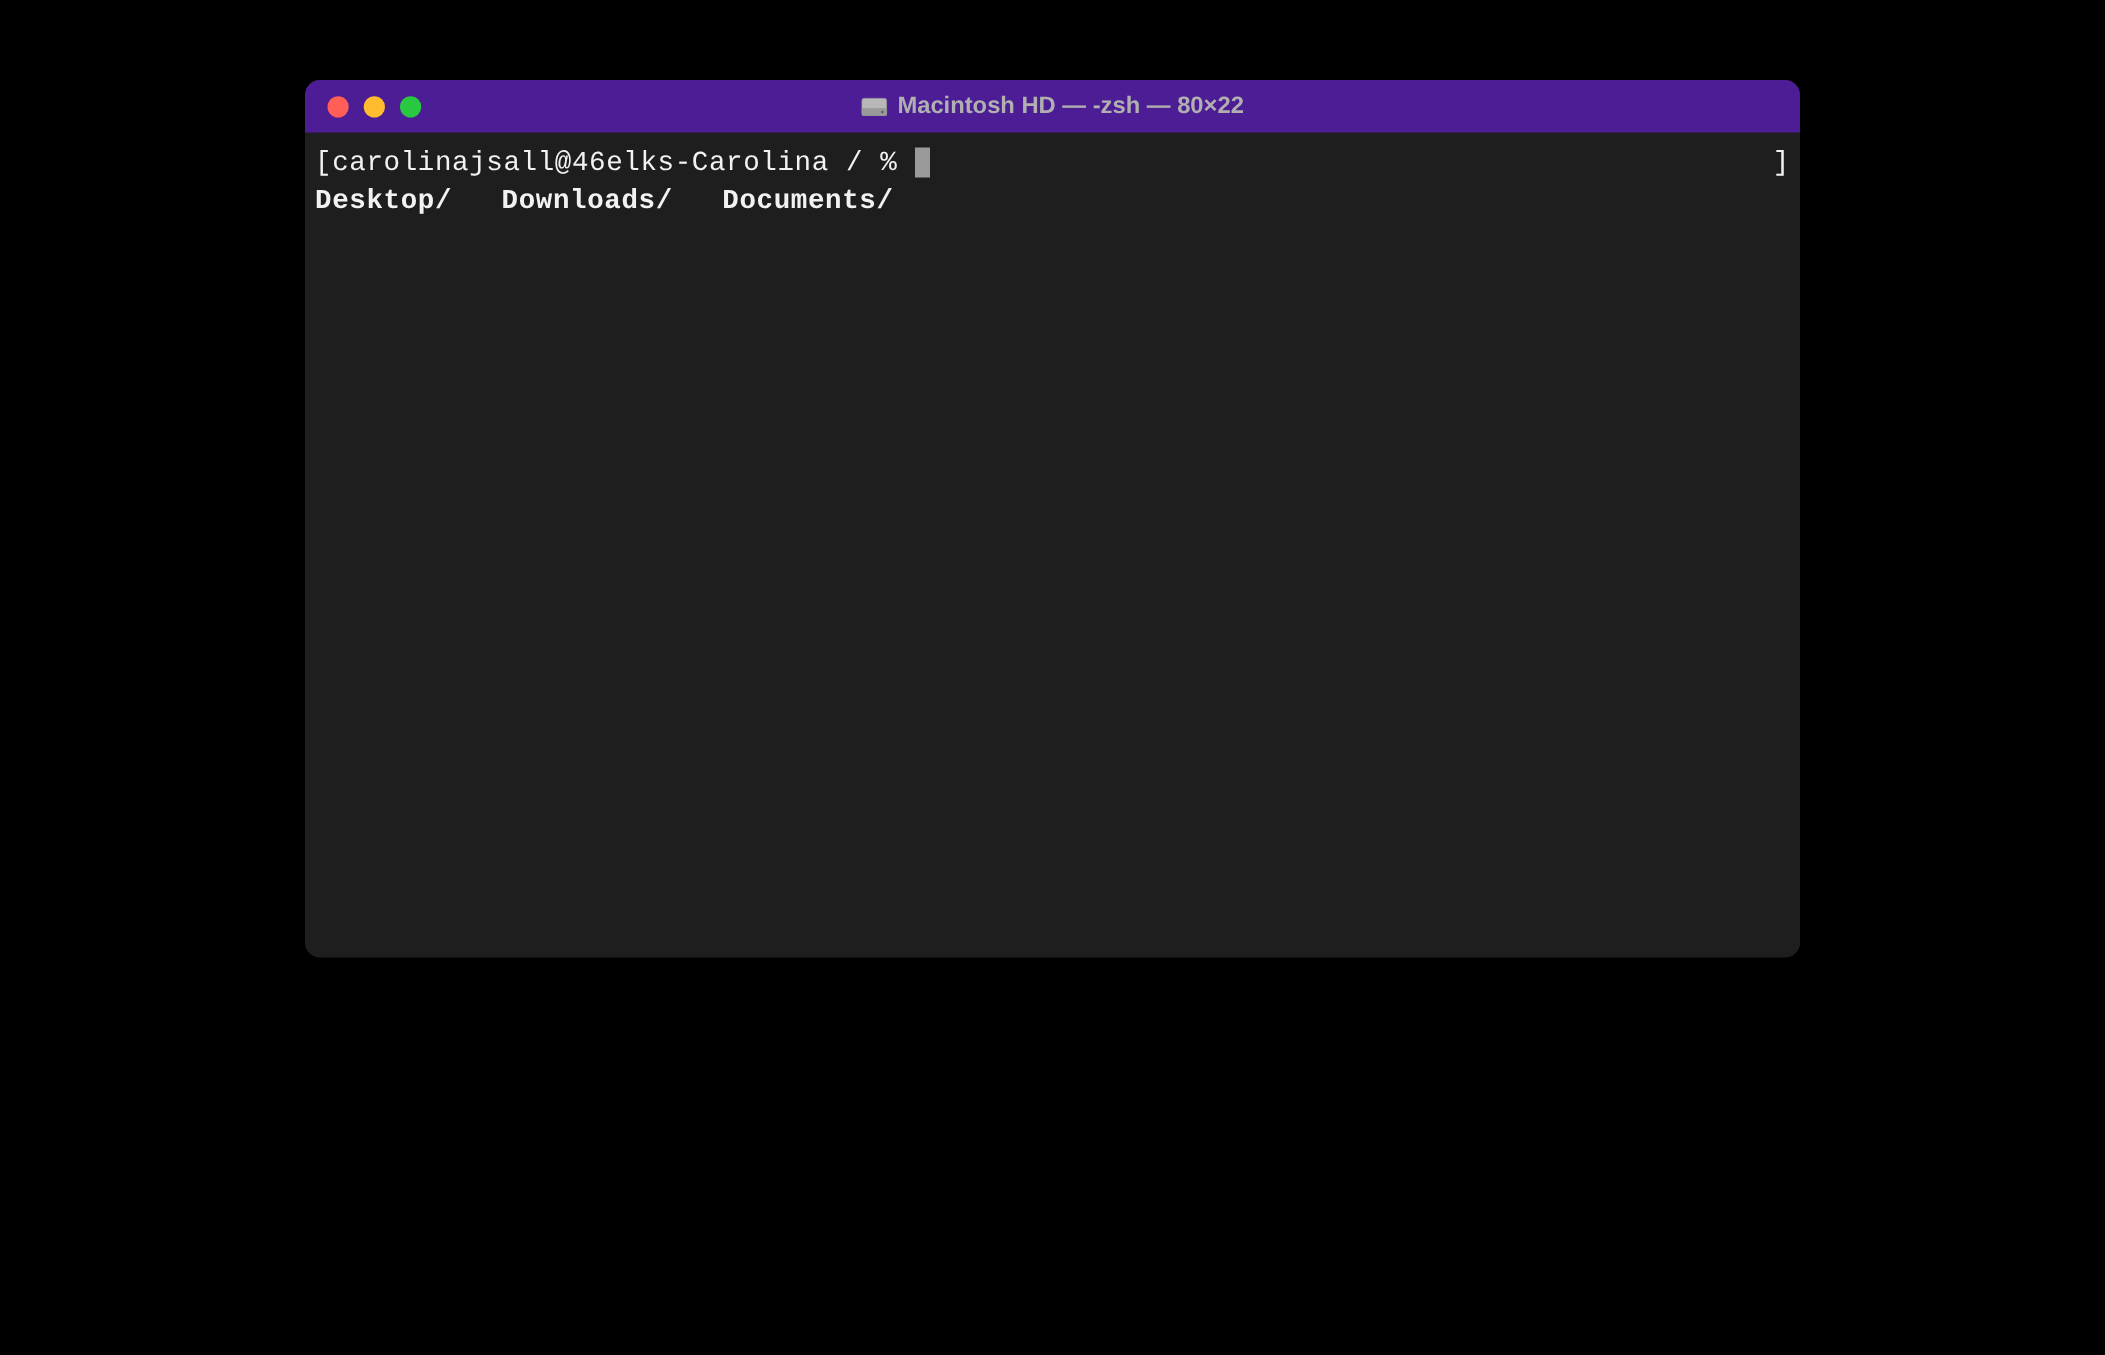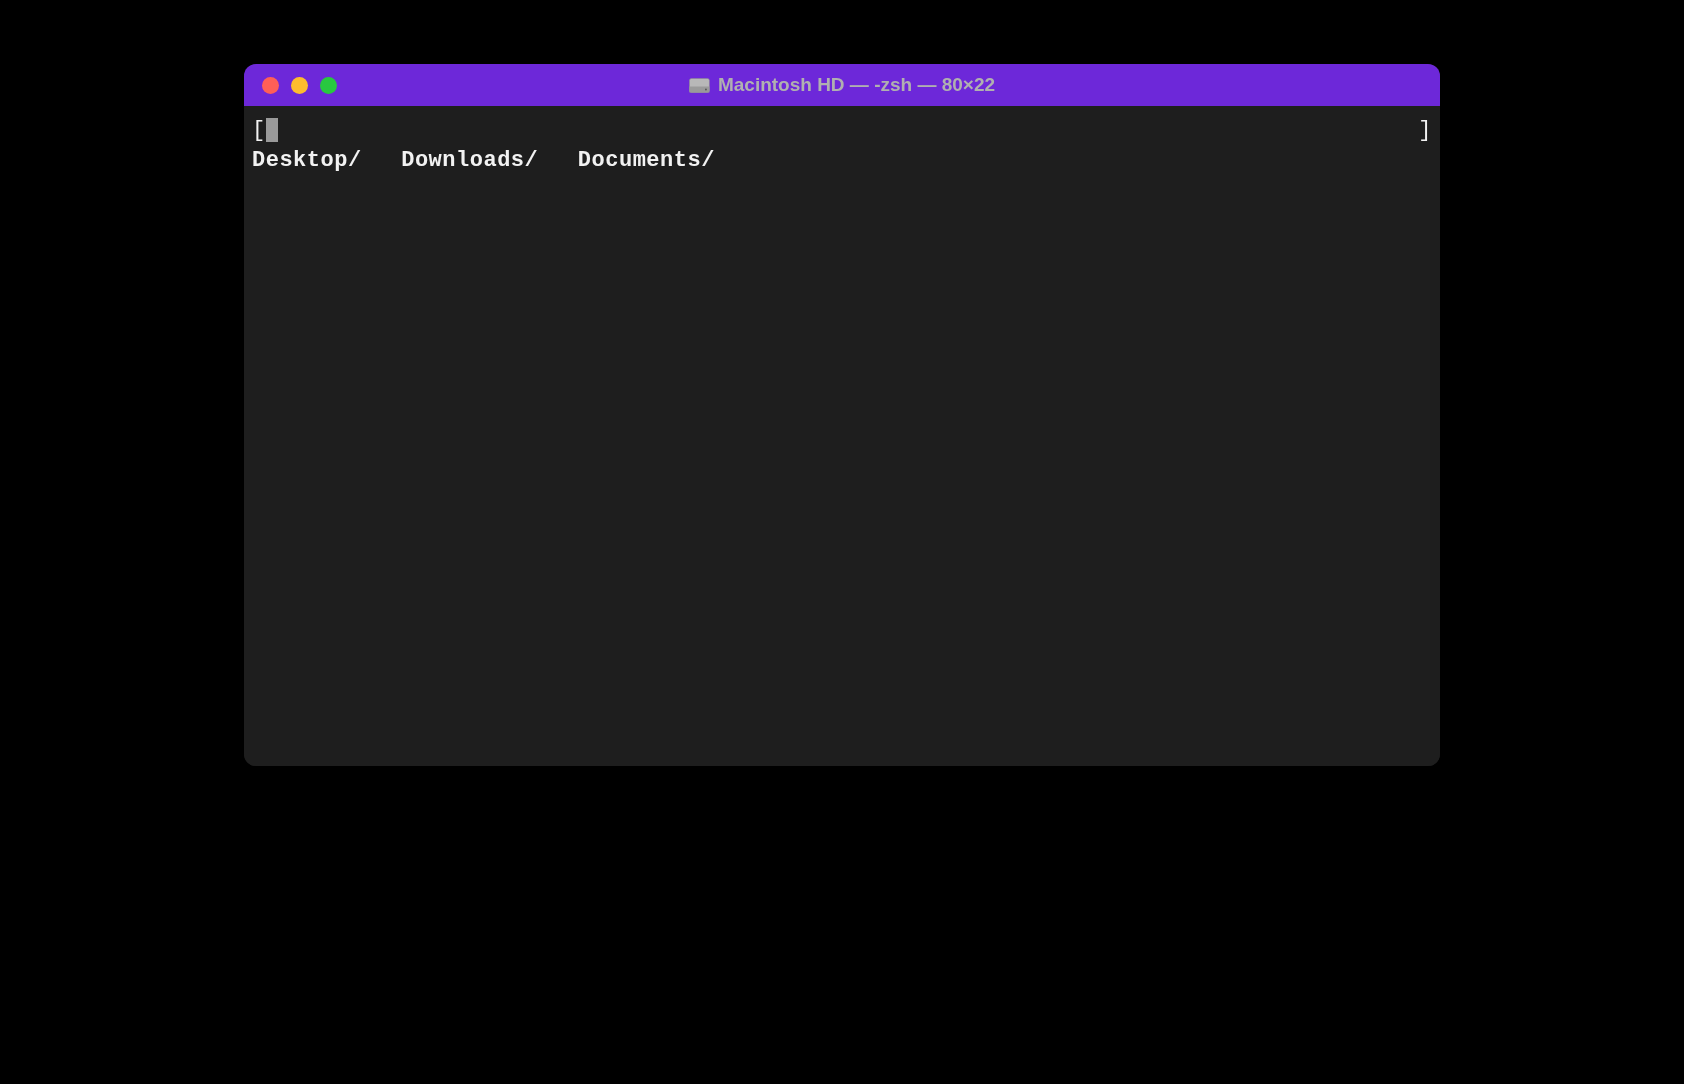--- a/index.html
+++ b/index.html
@@ -21,21 +21,21 @@
       height: 702px;
       background: #1e1e1e;
       border-radius: 12px;
       overflow: hidden;
       box-shadow: 0 20px 60px rgba(0,0,0,0.5);
       display: flex;
       flex-direction: column;
     }
     .title-bar {
       height: 42px;
-      background: #6d28d9;
+      background: #4c1d95;
       display: flex;
       align-items: center;
       position: relative;
       flex-shrink: 0;
     }
     .traffic-lights {
       display: flex;
       align-items: center;
       gap: 12px;
       padding-left: 18px;
@@ -122,20 +122,20 @@
           <rect x="0.5" y="0.5" width="20" height="14" rx="2" fill="#b8b8b8" stroke="#888" stroke-width="0.5"></rect>
           <rect x="0.5" y="8.5" width="20" height="6" rx="0" fill="#9a9a9a"></rect>
           <circle cx="17" cy="11.5" r="1" fill="#5a5a5a"></circle>
         </svg>
       </span>
       <span>Macintosh HD — -zsh — 80×22</span>
     </div>
   </div>
   <div class="terminal-body">
     <div class="prompt-line">
-      <span>[</span><span class="cursor"></span>
+      <span>[</span><span>carolinajsall@46elks-Carolina / % </span><span class="cursor"></span>
       <span class="prompt-bracket-close">]</span>
     </div>
     <div class="completions-line">
       <span class="completion-item">Desktop/</span><span class="completion-item">Downloads/</span><span class="completion-item">Documents/</span>
     </div>
   </div>
 </div>
 
 </body></html>

